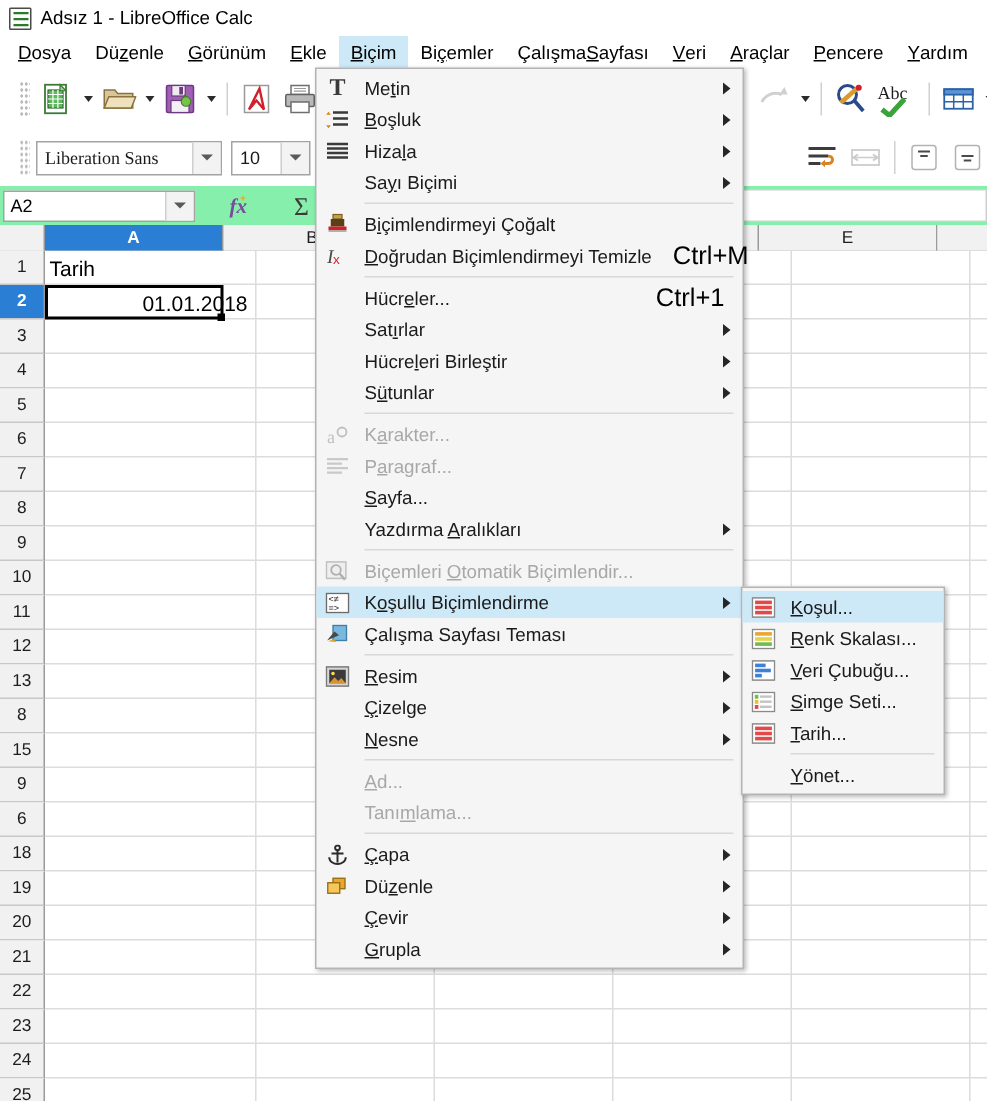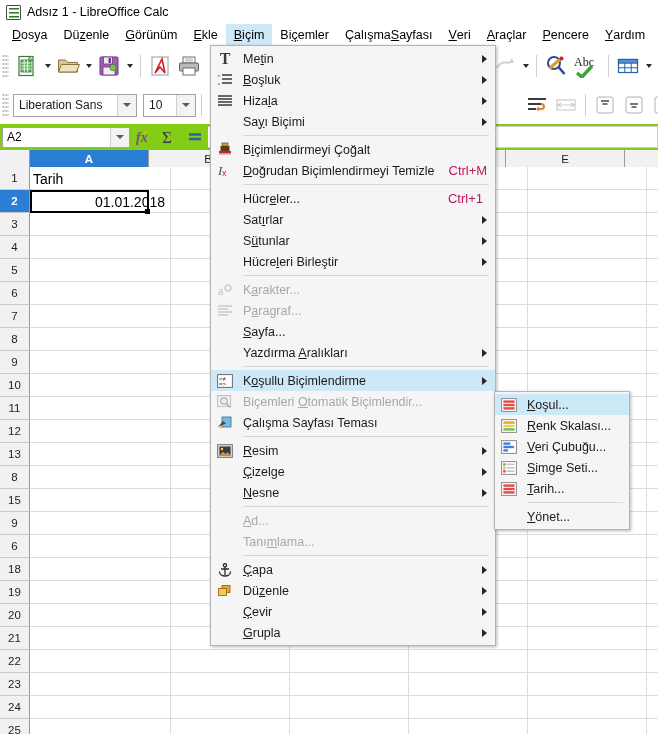--- a/index.html
+++ b/index.html
@@ -40,21 +40,21 @@
   .menubar .mi {
     padding:2px 8px 3px; display:flex; align-items:center; color:#000;
     cursor:default; white-space:nowrap;
   }
   .menubar .mi.active { background:#cde8f7; }
   .menubar .mi u { text-decoration:underline; }
 
   
   .toolbar {
     height:40px; display:flex; align-items:center; background:#ffffff;
-    padding-left:2px; gap:1px; border-bottom:0;
+    padding-left:13px; gap:1px; border-bottom:0;
   }
   .toolbar2 { height:38px; }
   .grip {
     width:7px; height:24px; margin-right:3px; flex:0 0 auto;
     background-image:radial-gradient(circle, #b9b9b9 1px, transparent 1.2px);
     background-size:3px 4px;
   }
   .tb-btn {
     width:28px; height:28px; display:flex; align-items:center; justify-content:center;
     flex:0 0 auto; position:relative;
@@ -77,26 +77,26 @@
   }
   .combo .val { padding:0 5px; white-space:nowrap; overflow:hidden; }
   .combo .arrow {
     width:19px; height:21px; margin-left:auto; border-left:1px solid #cfcfcf;
     background:#f3f3f3; display:flex; align-items:center; justify-content:center;
   }
   .combo .arrow::after{
     content:""; border-left:4px solid transparent; border-right:4px solid transparent;
     border-top:4.5px solid #5a5a5a;
   }
-  .font-name { width:124px; }
+  .font-name { width:124px;font-family:Liberation Serif, serif; }
   .font-size { width:53px; }
 
   
   .formulabar {
-    height:26px; display:flex; align-items:center; gap:0; background:#84cc16;
+    height:26px; display:flex; align-items:center; gap:17px; background:#86efac;
     padding-left:0px;
   }
   .namebox {
     width:128px; height:21px; margin-left:2px; border:1px solid #a3a3a3; background:#fff;
     display:flex; align-items:center; font-size:12px;
   }
   .namebox .val{ padding:0 4px; }
   .namebox .arrow{
     width:19px; height:19px; margin-left:auto; background:#f3f3f3;
     border-left:1px solid #cfcfcf; display:flex; align-items:center; justify-content:center;
@@ -169,21 +169,21 @@
 
   .m-item {
     display:flex; align-items:center; height:21px; padding:0 4px 0 0;
     color:#1a1a1a; white-space:nowrap; position:relative;
   }
   .m-item .m-ico {
     width:28px; height:20px; flex:0 0 auto; display:flex;
     align-items:center; justify-content:center;
   }
   .m-item .m-lbl { flex:1; padding-left:4px; }
-  .m-item .m-acc { color:#be185d; padding-left:14px; padding-right:8px; font-size:13px; }
+  .m-item .m-acc { color:#000000; padding-left:14px; padding-right:8px; font-size:17px; }
   .m-item .m-arrow {
     width:14px; flex:0 0 auto; display:flex; align-items:center; justify-content:center;
   }
   .m-item .m-arrow::after{
     content:""; border-top:4px solid transparent; border-bottom:4px solid transparent;
     border-left:5px solid #262626;
   }
   .m-item.sel { background:#cde8f7; }
   .m-item.disabled, .m-item.disabled .m-acc { color:#a8a8a8; }
   .m-sep { height:1px; background:#d8d8d8; margin:3px 6px 3px 32px; }
@@ -709,27 +709,27 @@
   </div>
 
   <div class="m-item">
     <span class="m-ico"></span>
     <span class="m-lbl">Sat<u class="mn">ı</u>rlar</span>
     <span class="m-arrow"></span>
   </div>
 
   <div class="m-item">
     <span class="m-ico"></span>
+    <span class="m-lbl">Hücre<u class="mn">l</u>eri Birleştir</span>
+    <span class="m-arrow"></span>
+  </div>
+
+  <div class="m-item">
+    <span class="m-ico"></span>
     <span class="m-lbl">S<u class="mn">ü</u>tunlar</span>
-    <span class="m-arrow"></span>
-  </div>
-
-  <div class="m-item">
-    <span class="m-ico"></span>
-    <span class="m-lbl">Hücre<u class="mn">l</u>eri Birleştir</span>
     <span class="m-arrow"></span>
   </div>
 
   <div class="m-sep"></div>
 
   <div class="m-item disabled">
     <span class="m-ico">
       <svg width="16" height="14" viewBox="0 0 16 14" opacity="0.4">
         <text x="1" y="12" font-family="Liberation Serif, serif" font-size="12" fill="#707070">a</text>
         <circle cx="11" cy="5" r="3" fill="none" stroke="#707070" stroke-width="1.2"></circle>
@@ -755,43 +755,43 @@
     <span class="m-arrow" style="visibility:hidden"></span>
   </div>
 
   <div class="m-item">
     <span class="m-ico"></span>
     <span class="m-lbl">Yazdırma <u class="mn">A</u>ralıkları</span>
     <span class="m-arrow"></span>
   </div>
 
   <div class="m-sep"></div>
-
-  <div class="m-item sel">
-    <span class="m-ico">
-      <svg width="16" height="14" viewBox="0 0 16 14">
-        <rect x="0.6" y="0.6" width="14.8" height="12.8" fill="#fff" stroke="#6b6b6b" stroke-width="1"></rect>
-        <text x="2" y="6.5" font-family="Liberation Sans, sans-serif" font-size="6" fill="#1d1d1d">&lt;≠</text>
-        <text x="2" y="12" font-family="Liberation Sans, sans-serif" font-size="6" fill="#1d1d1d">=&gt;</text>
-      </svg>
-    </span>
-    <span class="m-lbl">K<u class="mn">o</u>şullu Biçimlendirme</span>
-    <span class="m-arrow"></span>
-  </div>
 
   <div class="m-item disabled">
     <span class="m-ico">
       <svg width="16" height="14" viewBox="0 0 16 14" opacity="0.5">
         <rect x="0.6" y="0.6" width="13" height="11" fill="#e8e8e8" stroke="#8a8a8a" stroke-width="1"></rect>
         <circle cx="7" cy="6" r="3.2" fill="none" stroke="#6b6b6b" stroke-width="1.2"></circle>
         <path d="M9.5 8.5l3.5 4" stroke="#6b6b6b" stroke-width="1.6"></path>
       </svg>
     </span>
     <span class="m-lbl">Biçemleri <u class="mn">O</u>tomatik Biçimlendir...</span>
     <span class="m-arrow" style="visibility:hidden"></span>
+  </div>
+
+  <div class="m-item sel">
+    <span class="m-ico">
+      <svg width="16" height="14" viewBox="0 0 16 14">
+        <rect x="0.6" y="0.6" width="14.8" height="12.8" fill="#fff" stroke="#6b6b6b" stroke-width="1"></rect>
+        <text x="2" y="6.5" font-family="Liberation Sans, sans-serif" font-size="6" fill="#1d1d1d">&lt;≠</text>
+        <text x="2" y="12" font-family="Liberation Sans, sans-serif" font-size="6" fill="#1d1d1d">=&gt;</text>
+      </svg>
+    </span>
+    <span class="m-lbl">K<u class="mn">o</u>şullu Biçimlendirme</span>
+    <span class="m-arrow"></span>
   </div>
 
   <div class="m-item">
     <span class="m-ico">
       <svg width="16" height="14" viewBox="0 0 16 14">
         <rect x="5" y="1" width="9" height="10" fill="#7ab8e0" stroke="#3f7fa8" stroke-width="0.9"></rect>
         <path d="M1 11l5-6 3 2.5" fill="#4a4a4a"></path>
         <path d="M1.5 11.5l4.5-1.5 1 2z" fill="#d9a62e"></path>
       </svg>
     </span>

